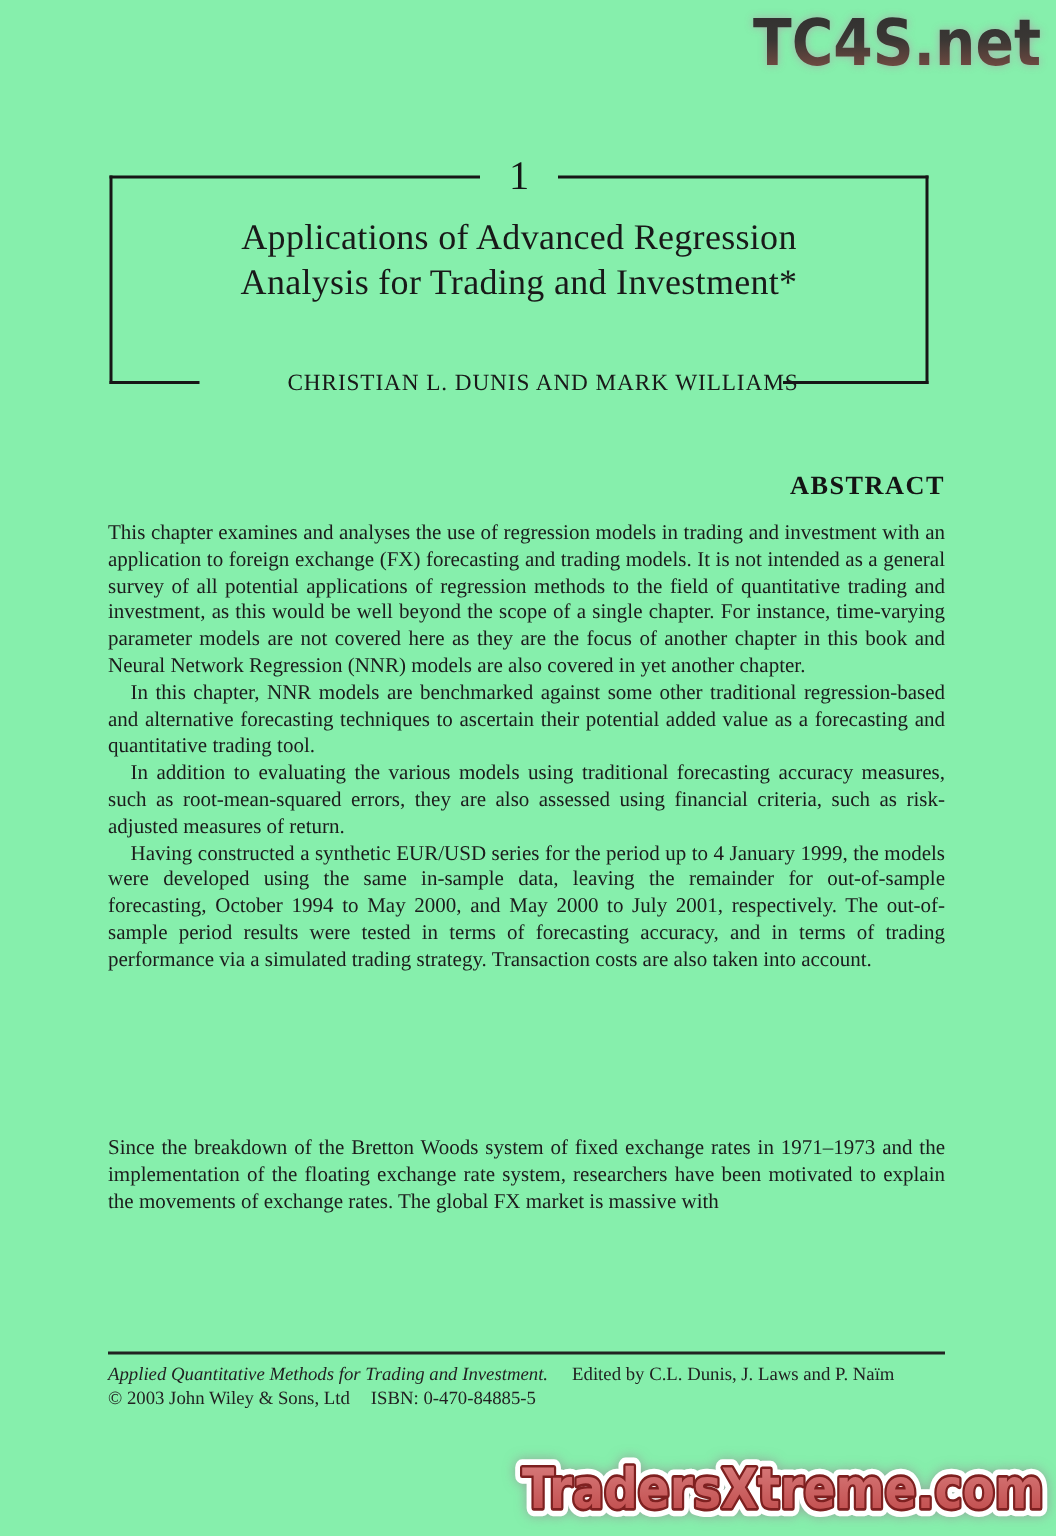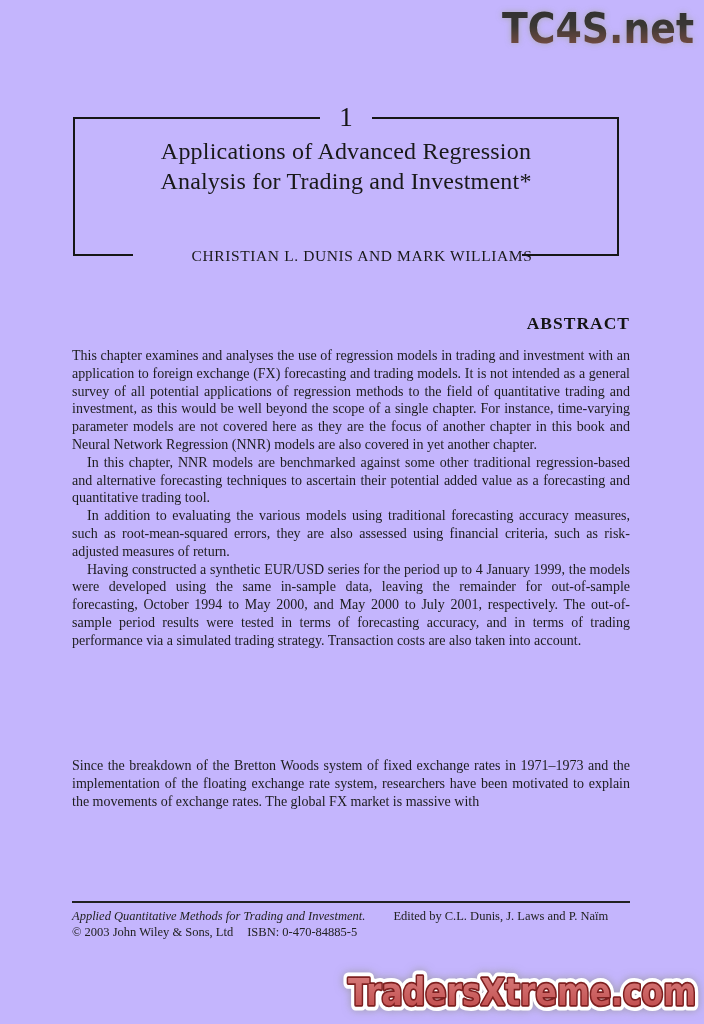--- a/index.html
+++ b/index.html
@@ -1,19 +1,19 @@
 <!DOCTYPE html>
 <html><head>
 <meta charset="utf-8">
 <style>
   * { margin:0; padding:0; box-sizing:border-box; }
   html,body { background:#e8e8e8; }
   .page {
     position:relative; width:704px; height:1024px; margin:0 auto;
-    background:#c4b5fd; overflow:hidden;
+    background:#86efac; overflow:hidden;
     font-family:"Liberation Serif", serif; color:#1b1b1b;
   }
 
   
   .wm-top { position:absolute; top:0px; right:2px; width:210px; height:58px;
             filter:drop-shadow(0 0 3px rgba(170,170,170,0.9)); }
   .wm-mid { position:absolute; left:198px; top:480px; width:320px; height:68px;
             filter:drop-shadow(4px 4px 2px rgba(110,110,110,0.6)); }
   .wm-bottom { position:absolute; left:338px; top:962px; width:366px; height:60px;
             filter:drop-shadow(0 0 4px rgba(150,150,150,0.8)); }
@@ -26,21 +26,21 @@
   .seg-top-right   { right:0; top:0; width:247px; height:2px; }
   .seg-left        { left:0; top:0; width:2px; height:139px; }
   .seg-right       { right:0; top:0; width:2px; height:139px; }
   .seg-bottom-left { left:0; bottom:0; width:60px; height:2px; }
   .seg-bottom-right{ right:0; bottom:0; width:97px; height:2px; }
   .chapter-number {
     position:absolute; top:-15px; left:0; width:100%; text-align:center;
     font-size:27px; line-height:30px; color:#161616;
   }
   .chapter-title {
-    padding-top:19px; text-align:center;
+    padding-top:27px; text-align:center;
     font-size:24px; line-height:30px; color:#191919; letter-spacing:0.2px;
   }
   .chapter-authors {
     position:absolute; bottom:-9px; left:16px; width:100%; text-align:center;
     font-size:15.5px; letter-spacing:0.6px; color:#191919; white-space:nowrap;
   }
 
   
   .abstract { position:absolute; left:72px; top:313px; width:558px; }
   .abstract-heading {
@@ -64,21 +64,21 @@
   .footnote { position:absolute; left:72px; top:859px; width:558px; }
   .footnote-rule { width:106px; height:2px; background:#222; margin-bottom:5px; }
   .footnote-text { font-size:12.3px; line-height:15px; color:#222; }
   .footnote-text .fn-marker { font-size:10px; vertical-align:3px; margin-right:2px; }
 
   
   .footer { position:absolute; left:72px; top:901px; width:558px; }
   .footer-rule { width:100%; height:2px; background:#222; margin-bottom:6px; }
   .footer-line { font-size:12.5px; line-height:15.5px; color:#222; }
   .footer-book-title { font-style:italic; }
-  .footer-edited { margin-left:28px; }
+  .footer-edited { margin-left:16px; }
   .footer-isbn { margin-left:14px; }
 </style>
 </head>
 <body>
 
 <div class="page">
 
   <div class="wm-top">
     <svg width="210" height="58" viewBox="0 0 210 58">
       <defs>

